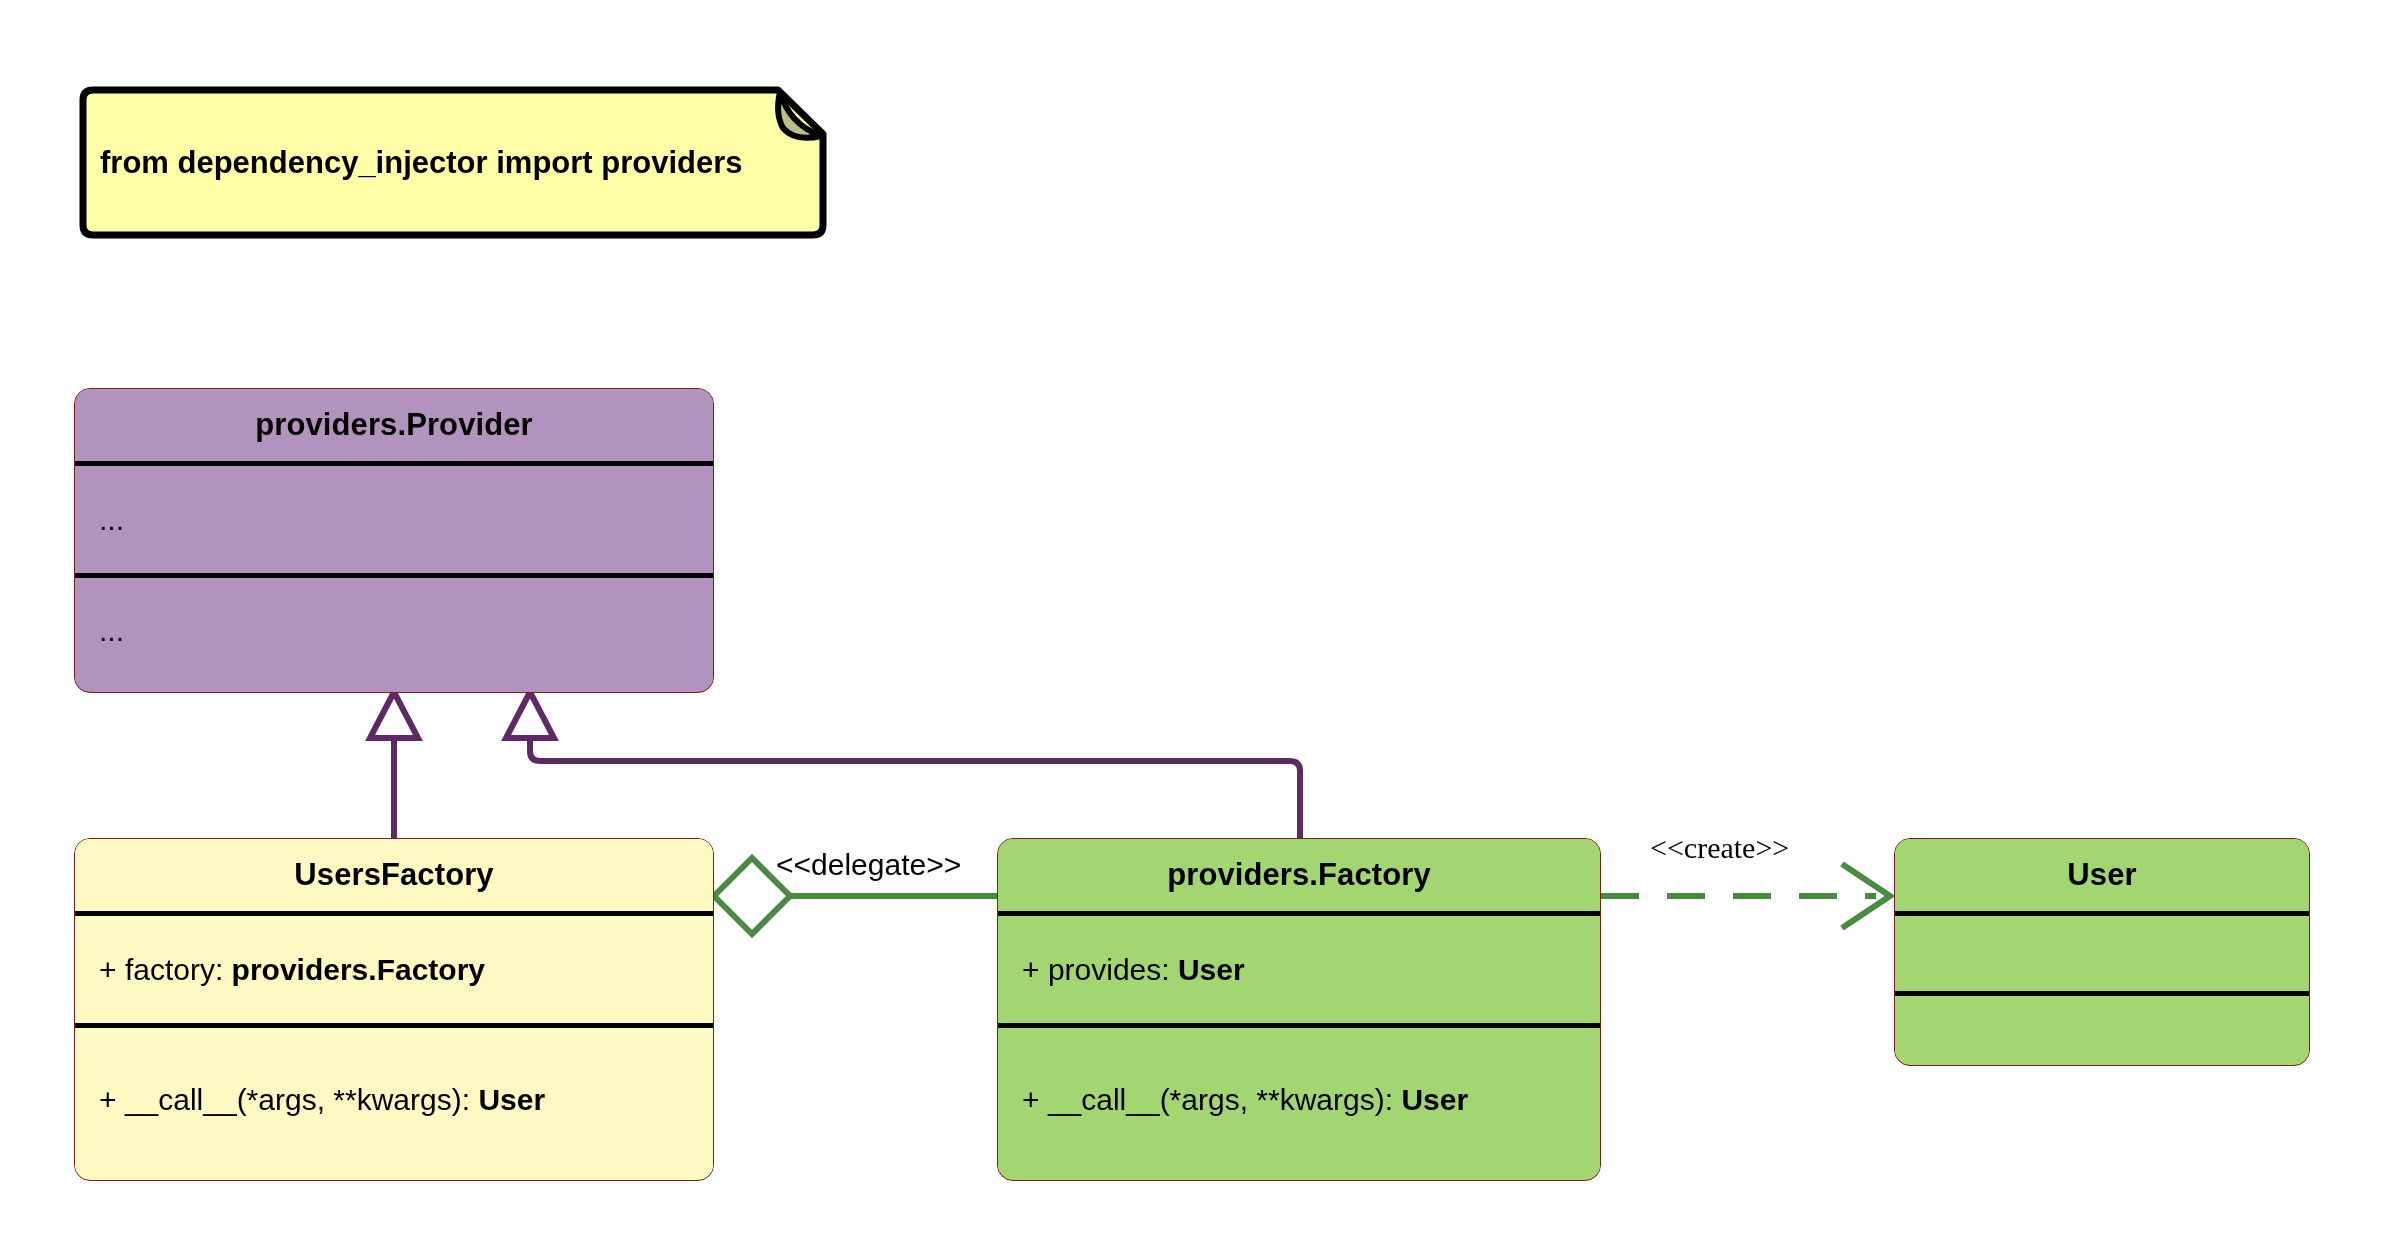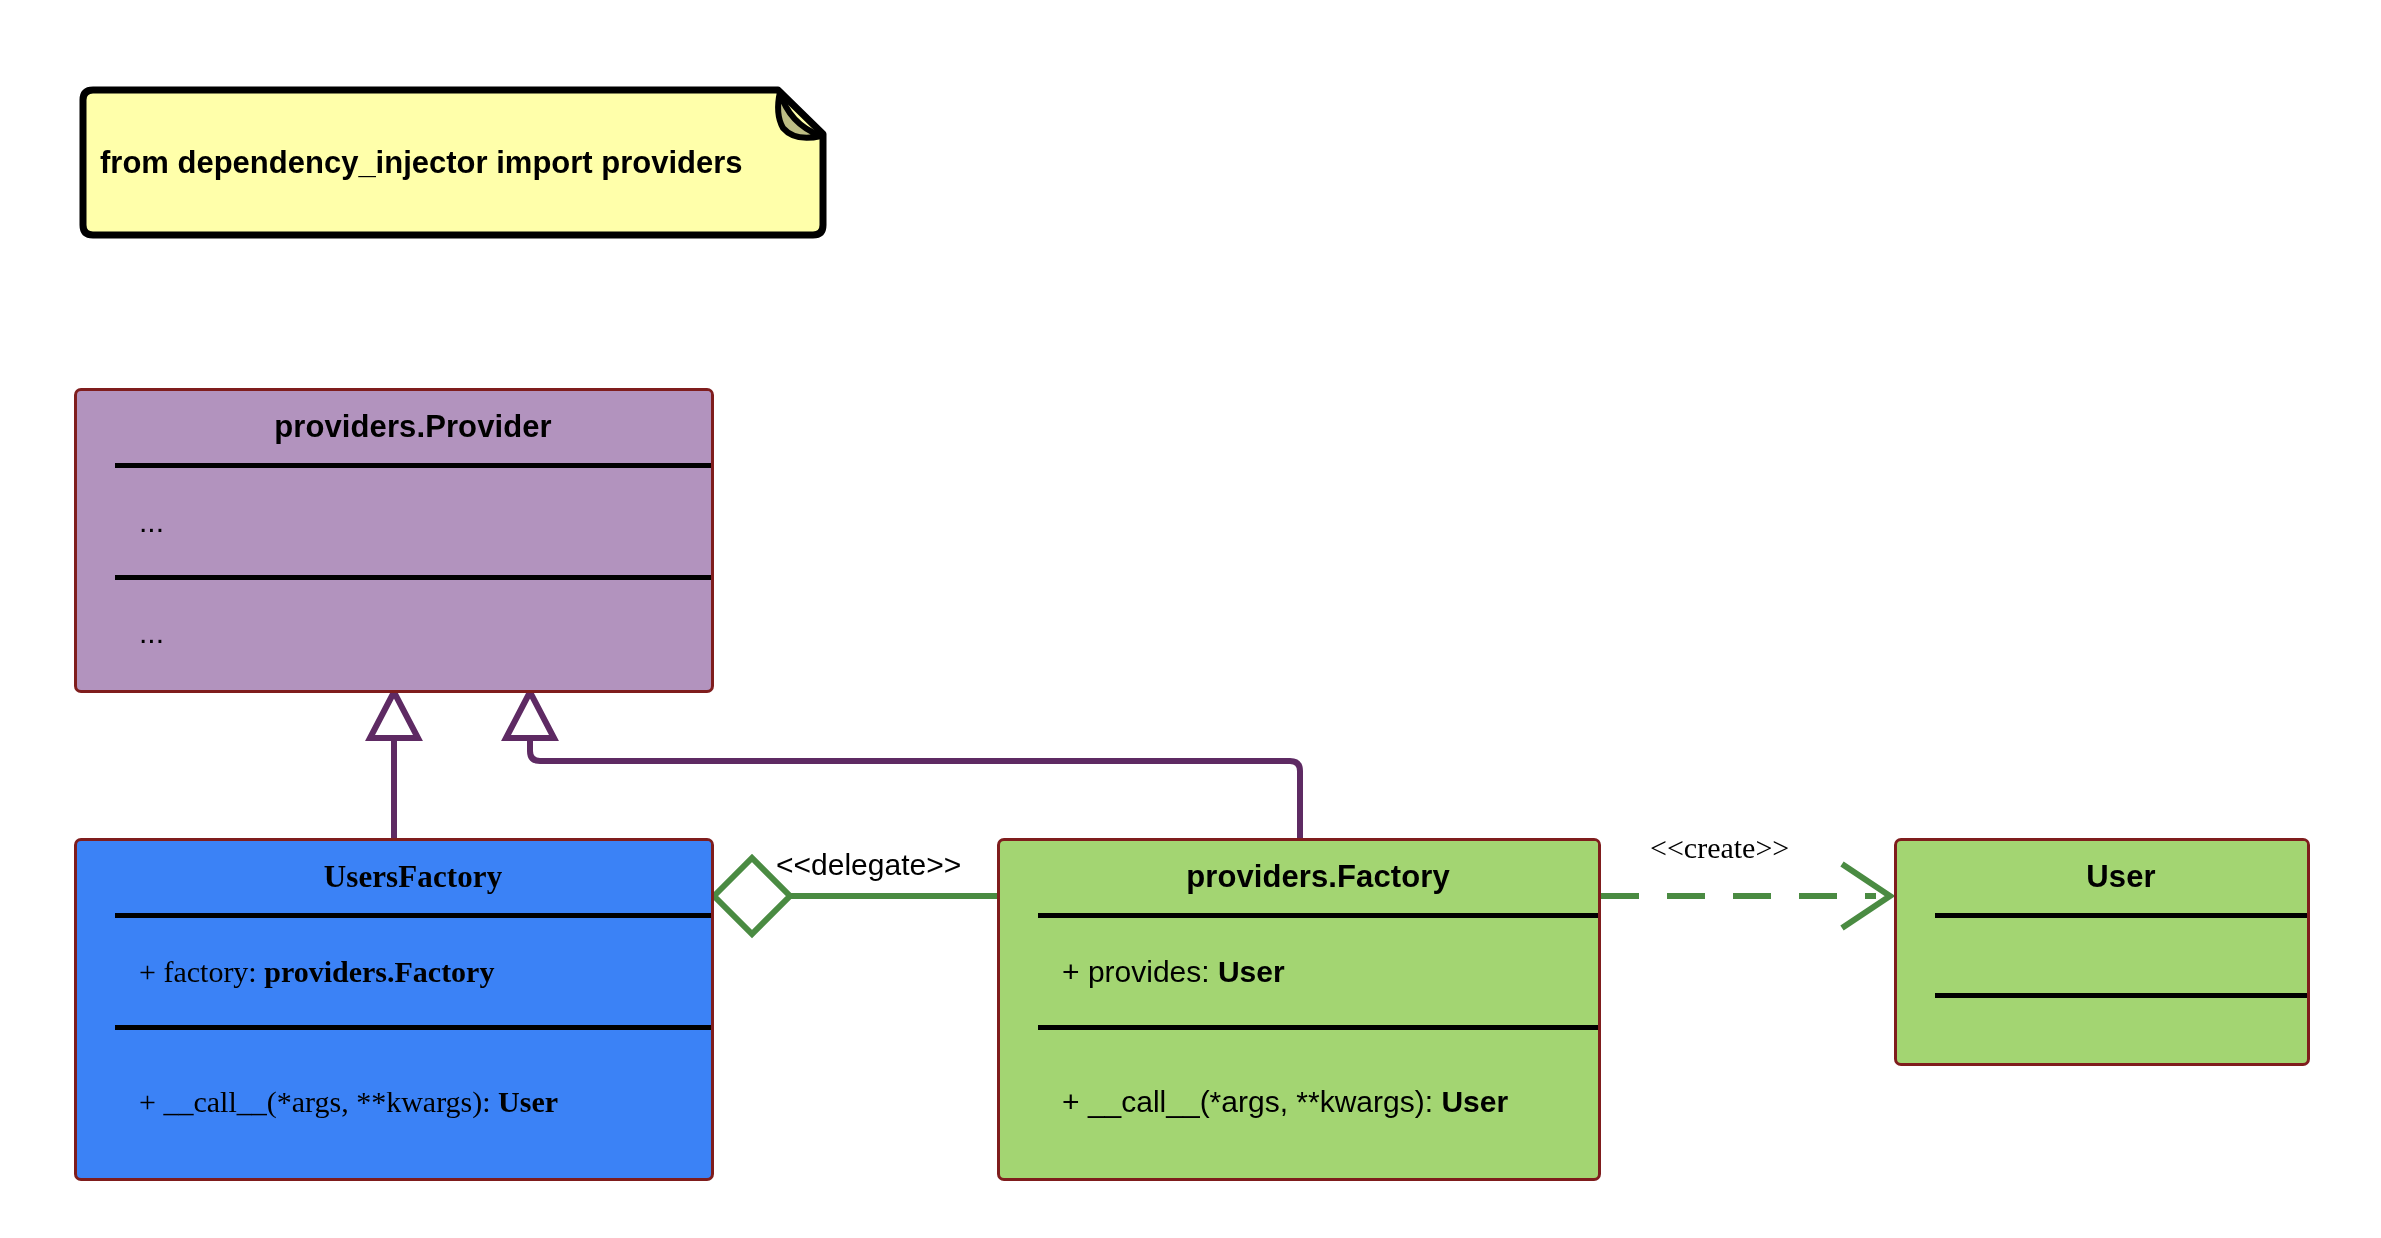--- a/index.html
+++ b/index.html
@@ -30,25 +30,24 @@
     width: 2381px;
     height: 1238px;
     pointer-events: none;
     z-index: 1;
   }
 
   
   .uml-class {
     position: absolute;
     box-sizing: border-box;
-    border: 3px solid #7f1d1d;
-    border-radius: 7px;
+    border: 1px solid #7f1d1d;
+    border-radius: 16px;
     z-index: 2;
     overflow: hidden;
-    padding-left: 38px;
   }
   .uml-class .compartment {
     box-sizing: border-box;
     display: flex;
     align-items: center;
     position: relative;
   }
   .uml-class .compartment + .compartment {
     border-top: 5px solid #000000;
   }
@@ -66,21 +65,21 @@
   .uml-class .member-row .mtype {
     font-weight: bold;
   }
   .uml-class .dots {
     font-size: 30px;
     padding-left: 24px;
   }
 
   
   .c-purple { background: #b293be; }
-  .c-yellow { background: #3b82f6; font-family: Liberation Serif, serif; }
+  .c-yellow { background: #fef9c3; }
   .c-green  { background: #a3d572; }
 
   
   #box-provider {
     left: 74px; top: 372px; width: 640px; height: 305px;
   }
   #box-provider .title-row   { height: 72px; }
   #box-provider .body-row-1  { height: 112px; }
   #box-provider .body-row-2  { height: 111px; }
 

